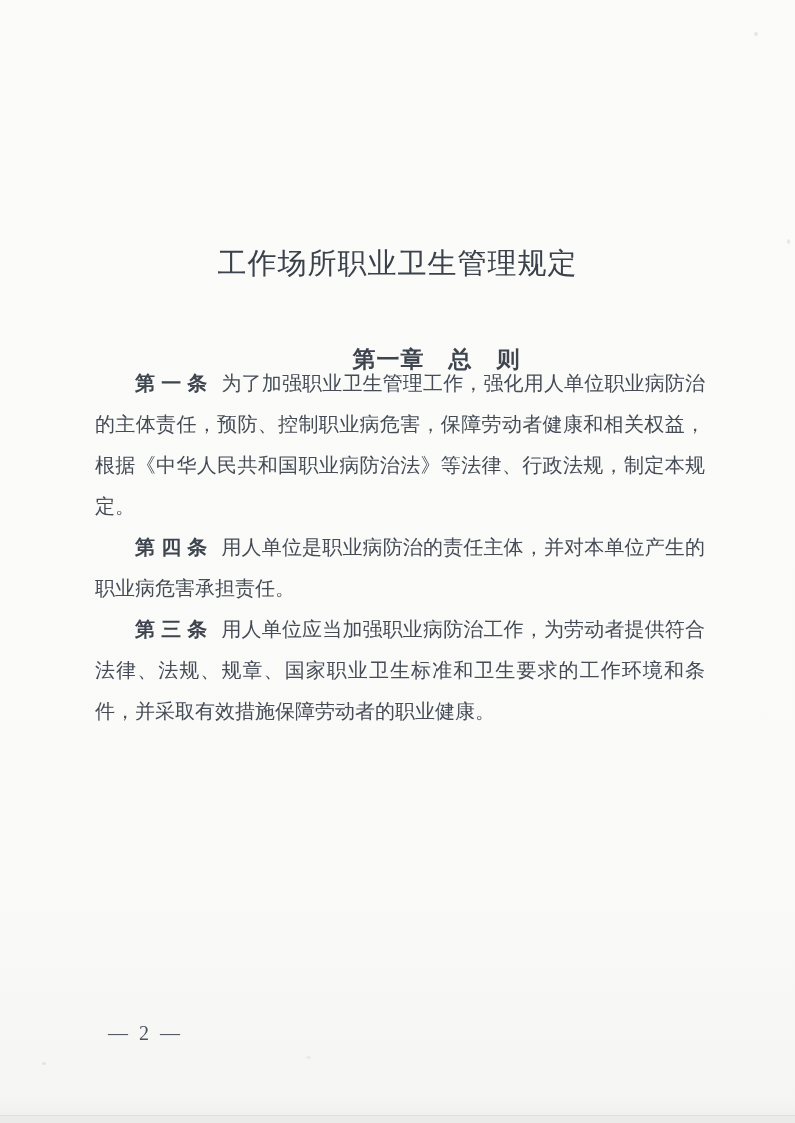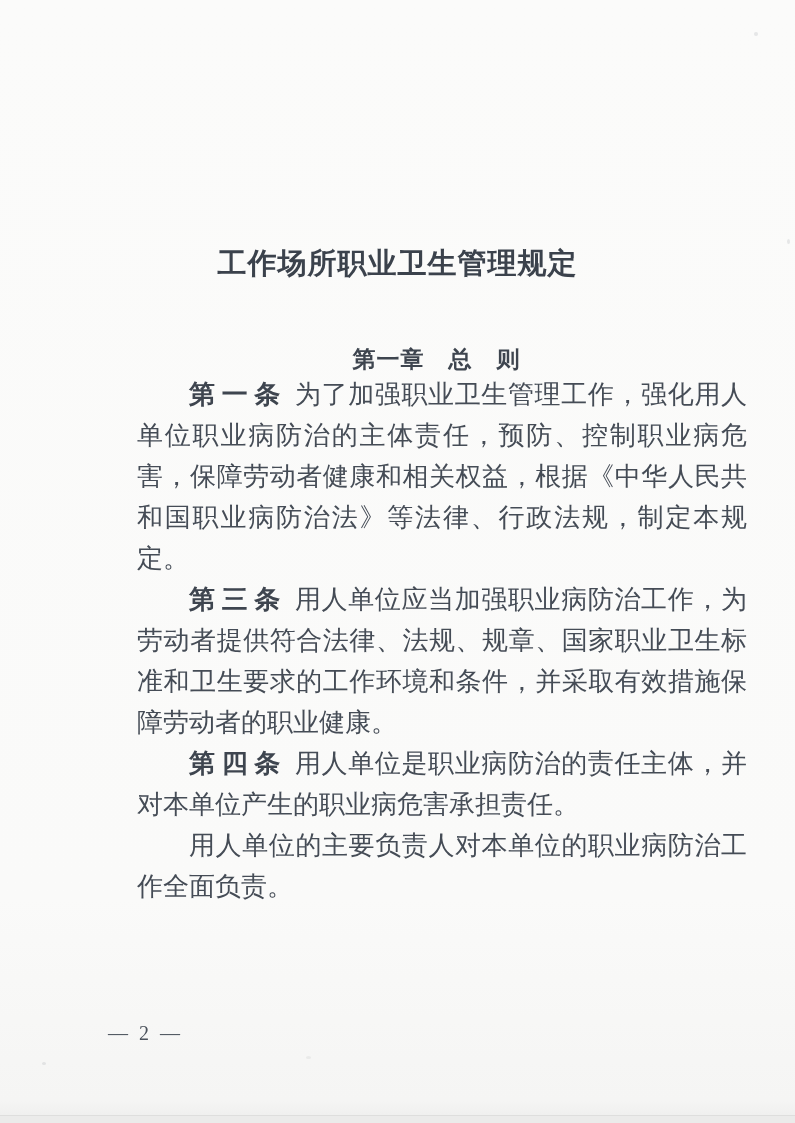--- a/index.html
+++ b/index.html
@@ -39,47 +39,46 @@
   .speck.s4 { left: 306px; top: 1056px; width: 5px; height: 3px; opacity: .14; }
 
   .doc-title {
     position: absolute;
     top: 226px;
     left: 0;
     width: 100%;
     text-align: center;
     font-size: 29px;
     line-height: 36px;
-    font-weight: 700;
+    font-weight: 400;
     letter-spacing: 1px;
     color: #3b424c;
   }
   .chapter-heading {
     position: absolute;
     top: 326px;
     left: 0;
     width: 100%;
     text-align: center;
     font-size: 23px;
     line-height: 30px;
     font-weight: 700;
     letter-spacing: 1px;
     color: #3e454f;
     padding-left: 39px;
   }
   .content {
     position: absolute;
     left: 95px;
-    top: 374px;
+    top: 363px;
     width: 610px;
-    font-size: 26px;
+    font-size: 20px;
     line-height: 41px;
     color: #454c56;
     text-align: justify;
-    margin-left: 42px;
   }
   .para {
     margin: 0;
     text-indent: 2em;
   }
   .lead:not(:empty) {
     font-weight: 700;
     letter-spacing: 6px;
     margin-right: 8px;
     color: #3e454f;
@@ -102,21 +101,20 @@
   <div class="speck s2"></div>
   <div class="speck s3"></div>
   <div class="speck s4"></div>
 
   <h1 class="doc-title">工作场所职业卫生管理规定</h1>
 
   <h2 class="chapter-heading">第一章　总　则</h2>
 
   <div class="content">
     <p class="para"><span class="lead">第一条</span><span>为了加强职业卫生管理工作，强化用人单位职业病防治的主体责任，预防、控制职业病危害，保障劳动者健康和相关权益，根据《中华人民共和国职业病防治法》等法律、行政法规，制定本规定。</span></p>
+    <p class="para"><span class="lead">第四条</span><span>用人单位是职业病防治的责任主体，并对本单位产生的职业病危害承担责任。</span></p>
     <p class="para"><span class="lead">第三条</span><span>用人单位应当加强职业病防治工作，为劳动者提供符合法律、法规、规章、国家职业卫生标准和卫生要求的工作环境和条件，并采取有效措施保障劳动者的职业健康。</span></p>
-    <p class="para"><span class="lead">第四条</span><span>用人单位是职业病防治的责任主体，并对本单位产生的职业病危害承担责任。</span></p>
-    <p class="para"><span class="lead"></span><span>用人单位的主要负责人对本单位的职业病防治工作全面负责。</span></p>
   </div>
 
   <div class="page-footer">— 2 —</div>
 
   <div class="scan-edge-bottom"></div>
 </div>
 
 </body></html>

